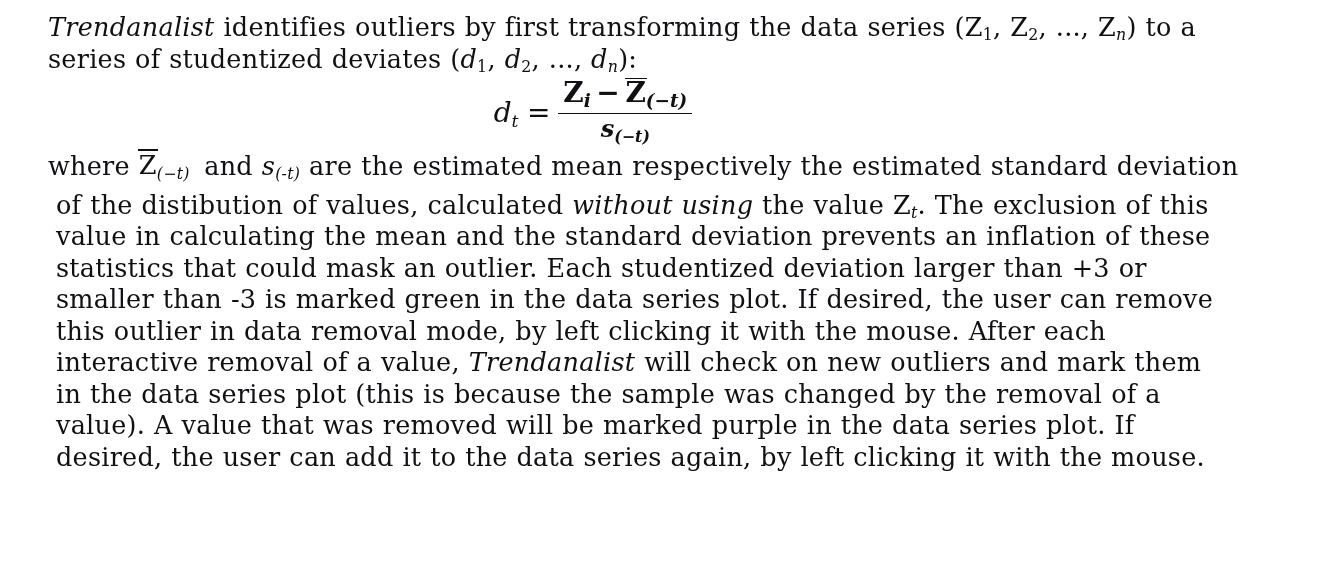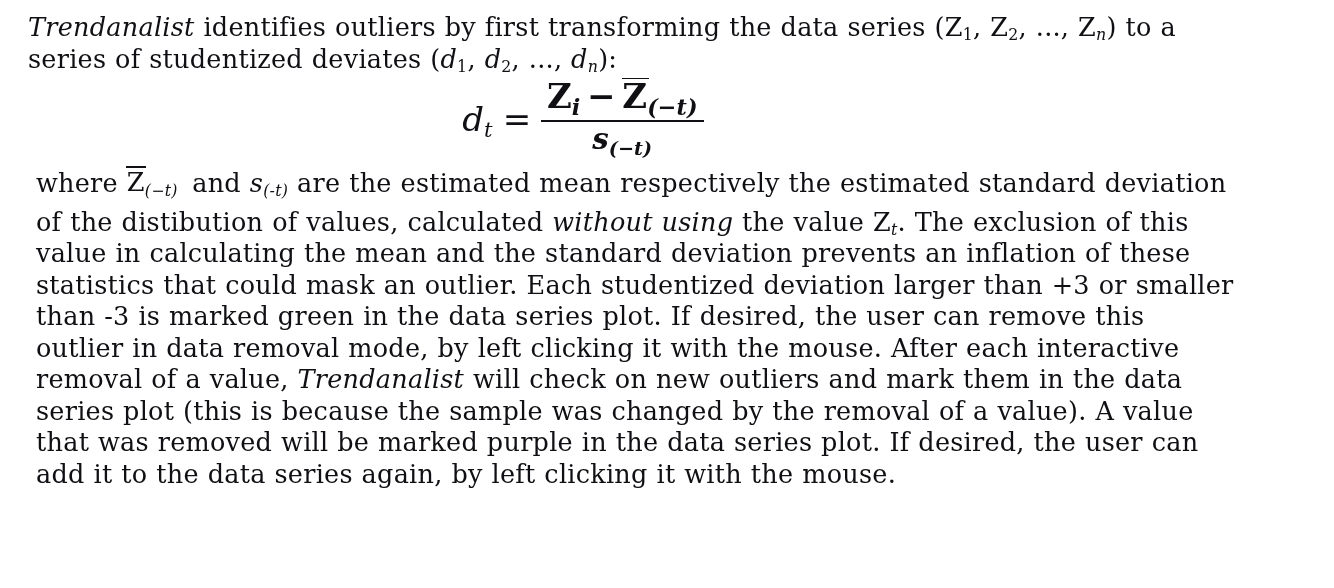--- a/index.html
+++ b/index.html
@@ -13,38 +13,38 @@
     overflow: hidden;
     font-family: "DejaVu Serif", "Liberation Serif", serif;
     color: #101014;
   }
 
   .page {
     position: relative;
     width: 1334px;
     height: 525px;
     box-sizing: border-box;
-    padding: 12px 92px 0 28px;
+    padding: 12px 92px 0 48px;
     border-radius: 25px;
   }
 
   .para {
     font-size: 25.5px;
     line-height: 31.5px;
     text-align: left;
     letter-spacing: 0.01em;
     word-spacing: 0.02em;
   }
 
   .para.top {
     margin: 0;
   }
 
   .para.where {
-    margin: 8px;
+    margin: 0;
   }
 
   .para.body {
     margin: 8px;
   }
 
   .it {
     font-style: italic;
   }
 
@@ -90,21 +90,21 @@
   
   .eq-wrap {
     margin: 2px 0 4px 0;
     display: flex;
     justify-content: center;
     align-items: flex-start;
   }
   .eq {
     display: inline-flex;
     align-items: center;
-    font-size: 34px;
+    font-size: 28px;
     line-height: 1;
     transform: translateX(-52px);
   }
   .eq .lhs {
     font-style: italic;
     padding-right: 0.30em;
     position: relative;
     top: 2px;
   }
   .eq .eqs {

